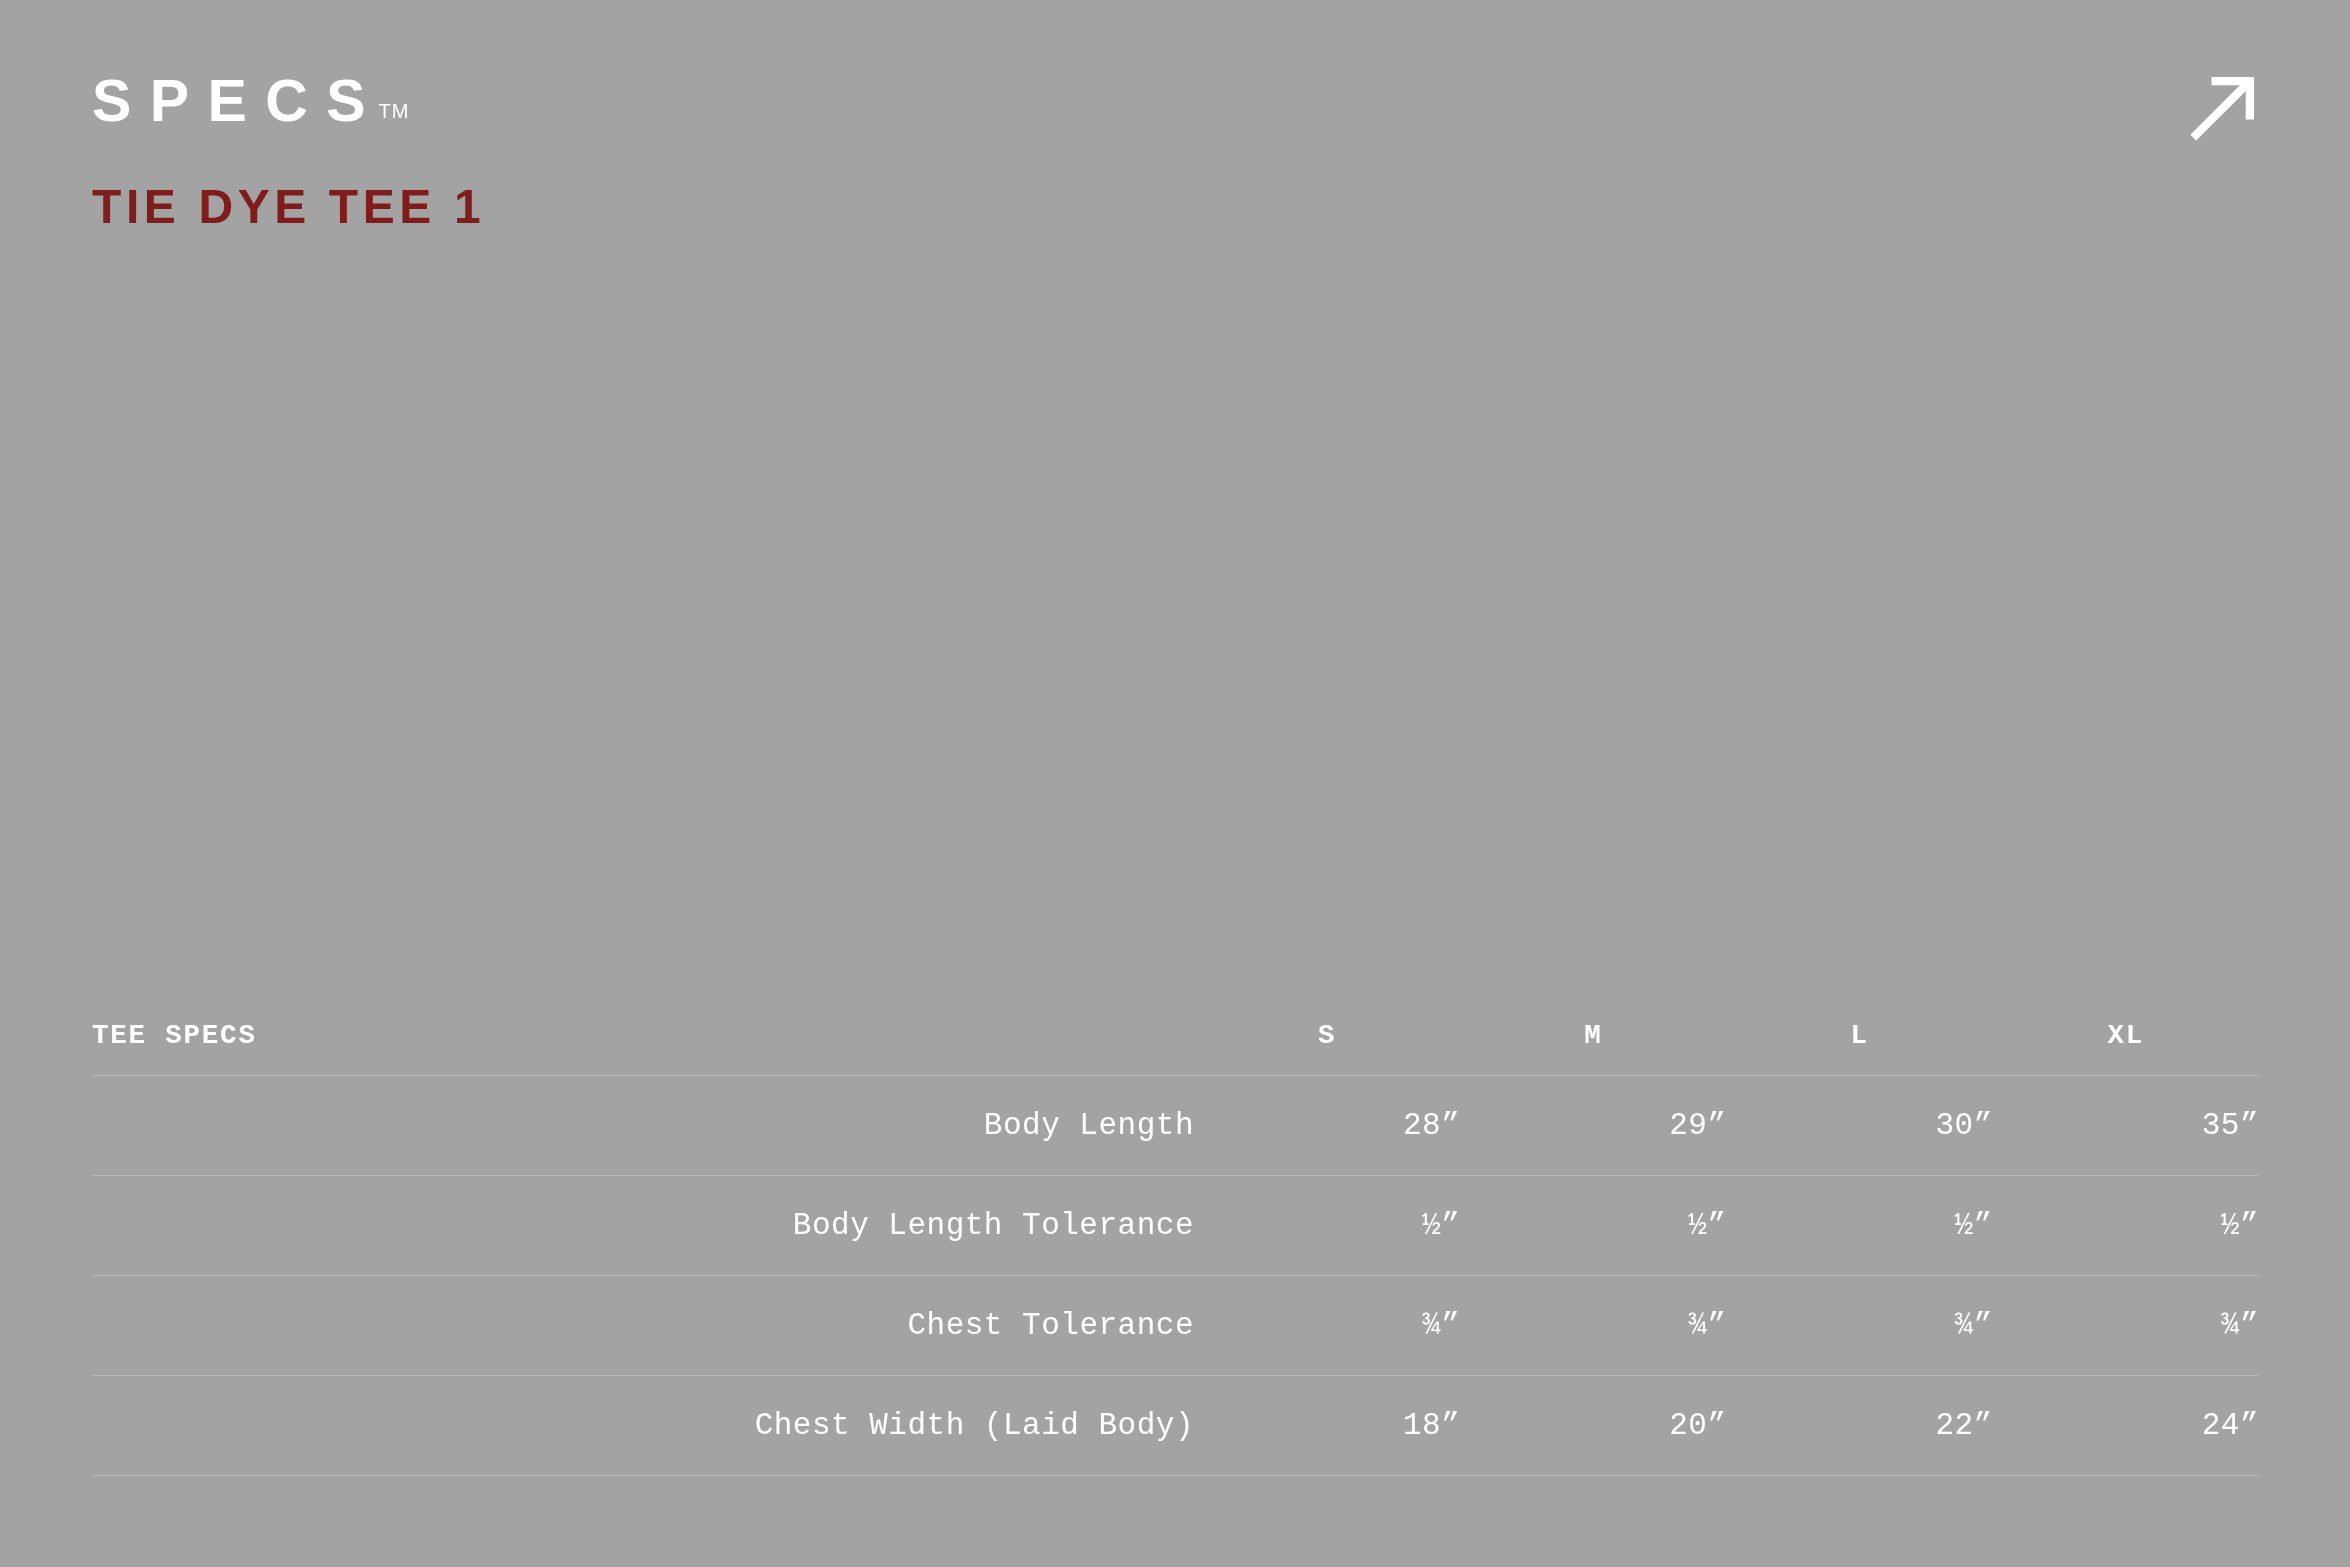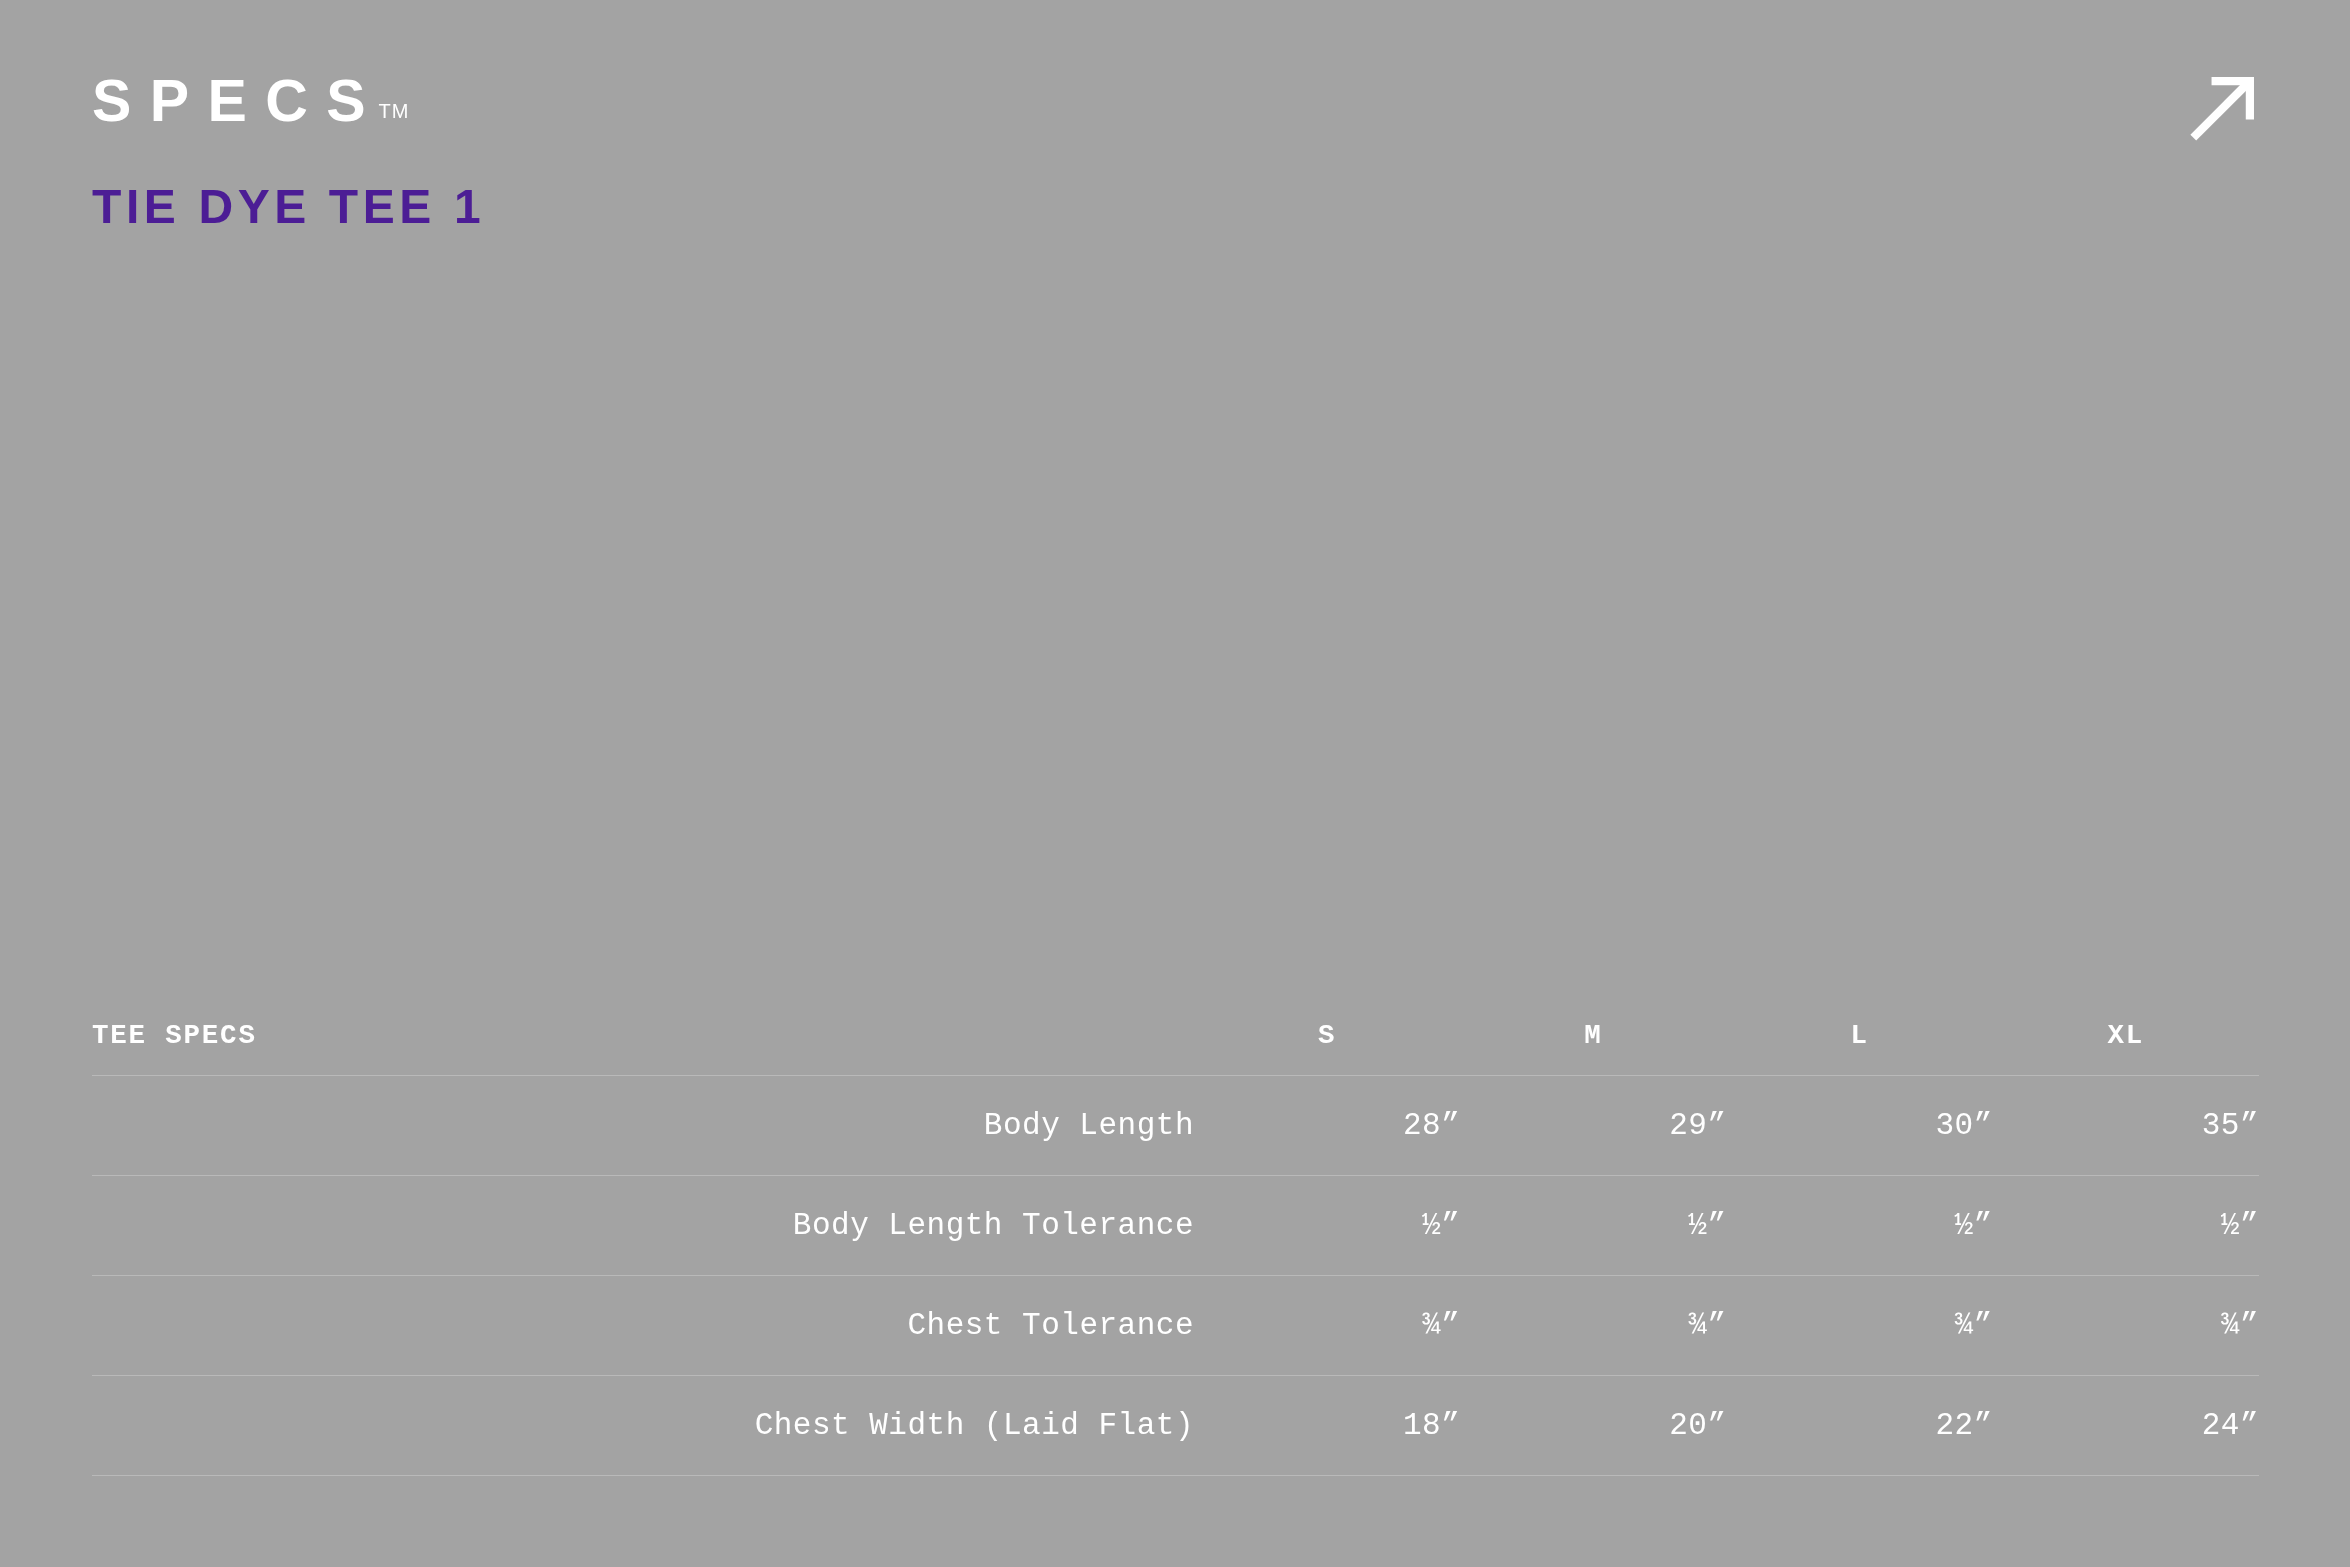--- a/index.html
+++ b/index.html
@@ -67,21 +67,21 @@
     margin-top: 0px;
   }
   .arrow-btn svg { display:block; }
 
   .product-title {
     margin-top: 37px;
     font-weight: 700;
     font-size: 48px;
     letter-spacing: 4.6px;
     line-height: 1.05;
-    color: #4c1d95;
+    color: #7f1d1d;
   }
 
   
   .specs {
     position: absolute;
     left: 92px;
     right: 92px;
     bottom: 92px;
   }
 
@@ -198,21 +198,21 @@
           <td class="value">½”</td>
         </tr>
         <tr>
           <td class="label">Chest Tolerance</td>
           <td class="value">¾”</td>
           <td class="value">¾”</td>
           <td class="value">¾”</td>
           <td class="value">¾”</td>
         </tr>
         <tr>
-          <td class="label">Chest Width (Laid Flat)</td>
+          <td class="label">Chest Width (Laid Body)</td>
           <td class="value">18”</td>
           <td class="value">20”</td>
           <td class="value">22”</td>
           <td class="value">24”</td>
         </tr>
       </tbody>
     </table>
   </div>
 
 </div>

